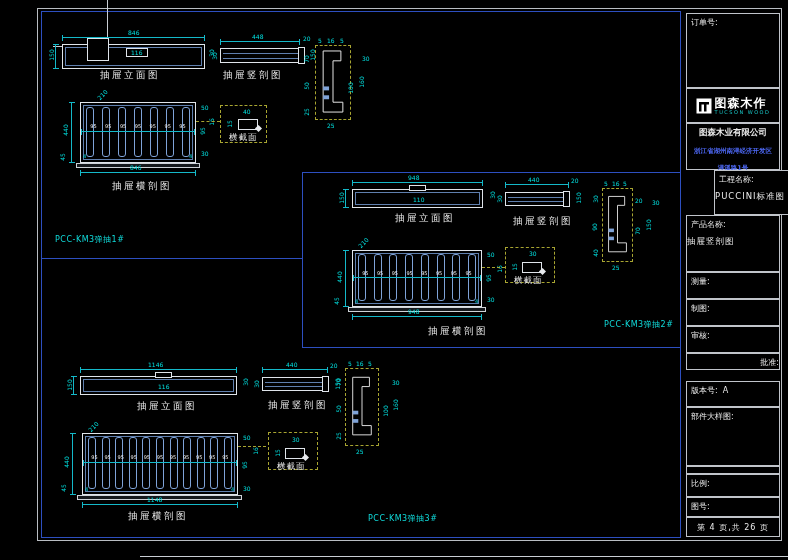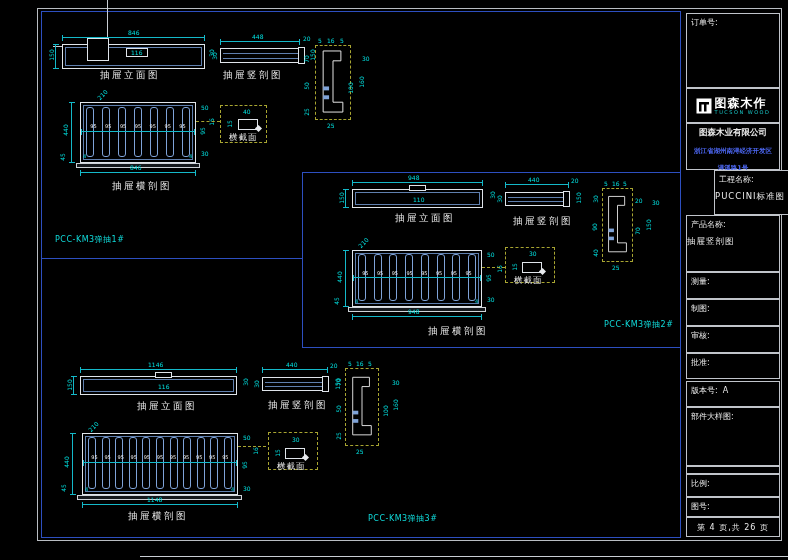--- a/index.html
+++ b/index.html
@@ -369,21 +369,21 @@
     </div>
     <div class="tb" style="top:272px;height:27px;">
       <span class="lab">测量:</span>
     </div>
     <div class="tb" style="top:299px;height:27px;">
       <span class="lab">制图:</span>
     </div>
     <div class="tb" style="top:326px;height:27px;">
       <span class="lab">审核:</span>
     </div>
-    <div class="tb" style="top:353px;height:26px;">
+    <div class="tb" style="top:353px;height:17px;text-align:right;">
       <span class="lab">批准:</span>
     </div>
     <div class="tb" style="top:381px;height:26px;">
       <span class="lab"><span>版本号:</span>&nbsp;&nbsp;<span>A</span></span>
     </div>
     <div class="tb" style="top:407px;height:59px;">
       <span class="lab">部件大样图:</span>
     </div>
     <div class="tb" style="top:466px;height:8px;"></div>
     <div class="tb" style="top:474px;height:23px;">

